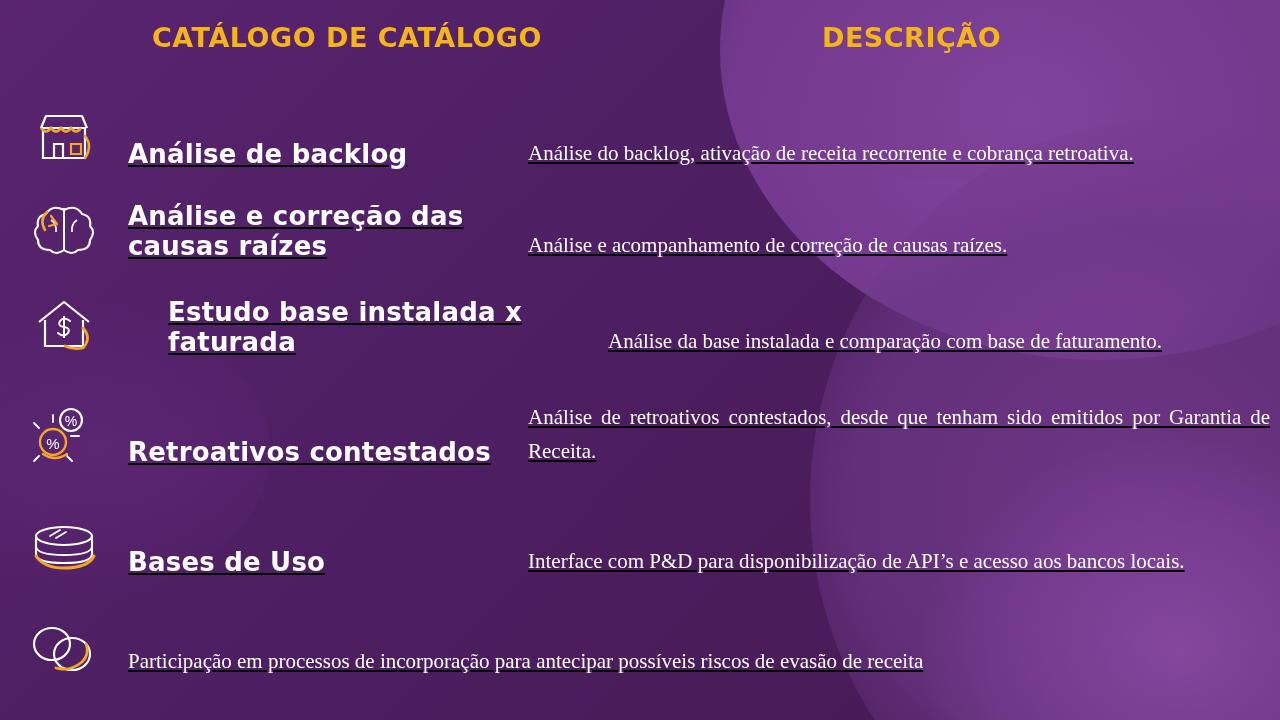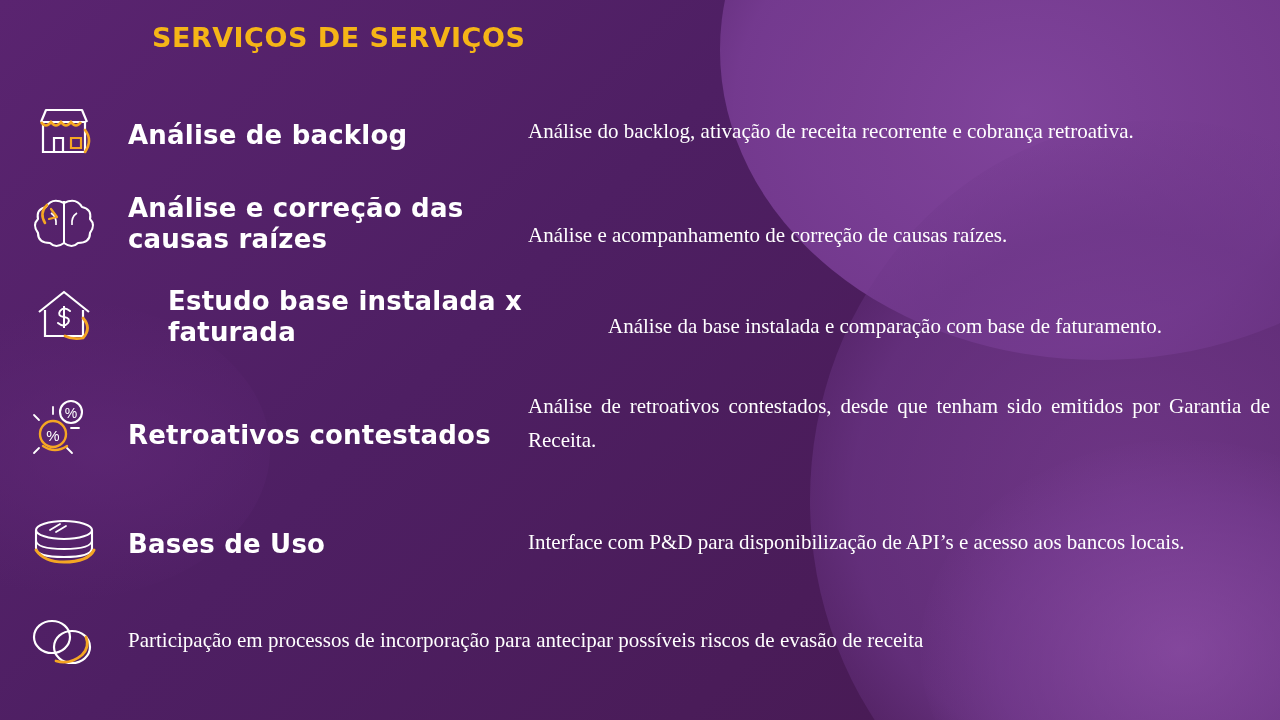--- a/index.html
+++ b/index.html
@@ -98,21 +98,22 @@
 
   .rows {
     position: absolute;
     top: 84px;
     left: 0;
     right: 0;
   }
   .row {
     position: relative;
     display: flex;
-    align-items: center;
+    align-items: flex-end;
+    text-decoration: underline;
   }
   .icon-cell {
     width: 128px;
     flex: 0 0 128px;
     display: flex;
     justify-content: center;
     padding-top: 4px;
   }
   .icon-cell svg { display: block; }
   .title-cell {
@@ -169,21 +170,22 @@
 <div class="slide">
   <div class="dark-wave"></div>
   <div class="blob blob-1"></div>
   <div class="blob blob-2"></div>
   <div class="blob blob-3"></div>
   <div class="blob blob-4"></div>
 
   <div class="content">
 
     <div class="headers">
-      <div class="hdr hdr-catalog">SERVIÇOS DE SERVIÇOS</div>
+      <div class="hdr hdr-catalog">CATÁLOGO DE CATÁLOGO</div>
+      <div class="hdr hdr-desc">DESCRIÇÃO</div>
     </div>
 
     <div class="rows">
 
       <div class="row r0">
         <div class="icon-cell">
           <svg width="74" height="64" viewBox="0 0 74 64">
             <path d="M14 22 L19 10 H55 L60 22" fill="none" stroke="#ffffff" stroke-width="2.2" stroke-linejoin="round"></path>
             <path d="M16 22 h42 v30 h-42 z" fill="none" stroke="#ffffff" stroke-width="2.2"></path>
             <path d="M14 22 q5 7 10 0 q5 7 10 0 q5 7 10 0 q5 7 10 0" fill="none" stroke="#f5a623" stroke-width="2.6"></path>

